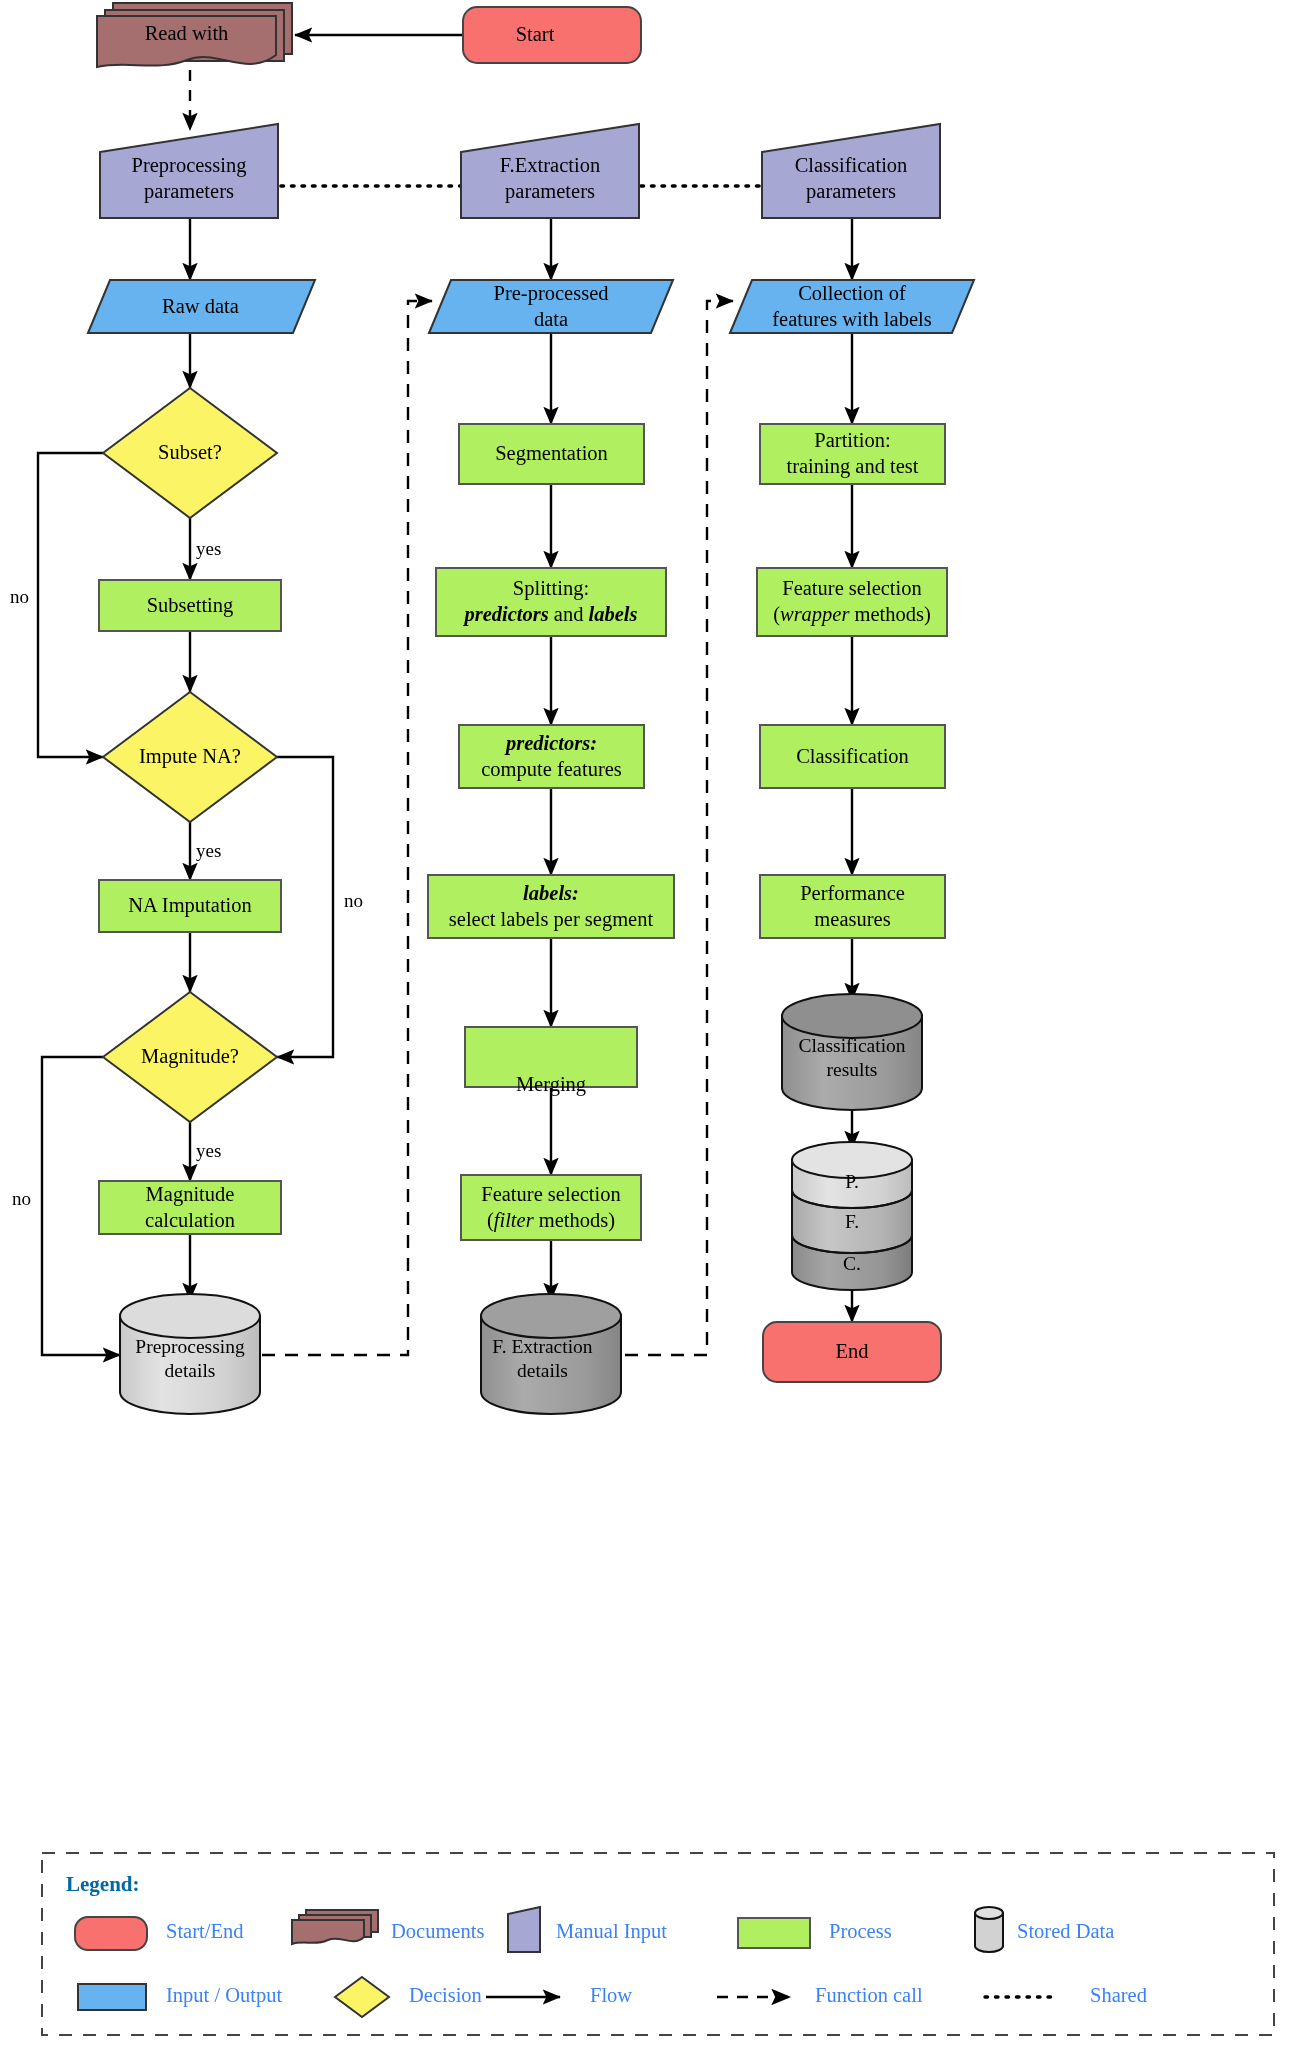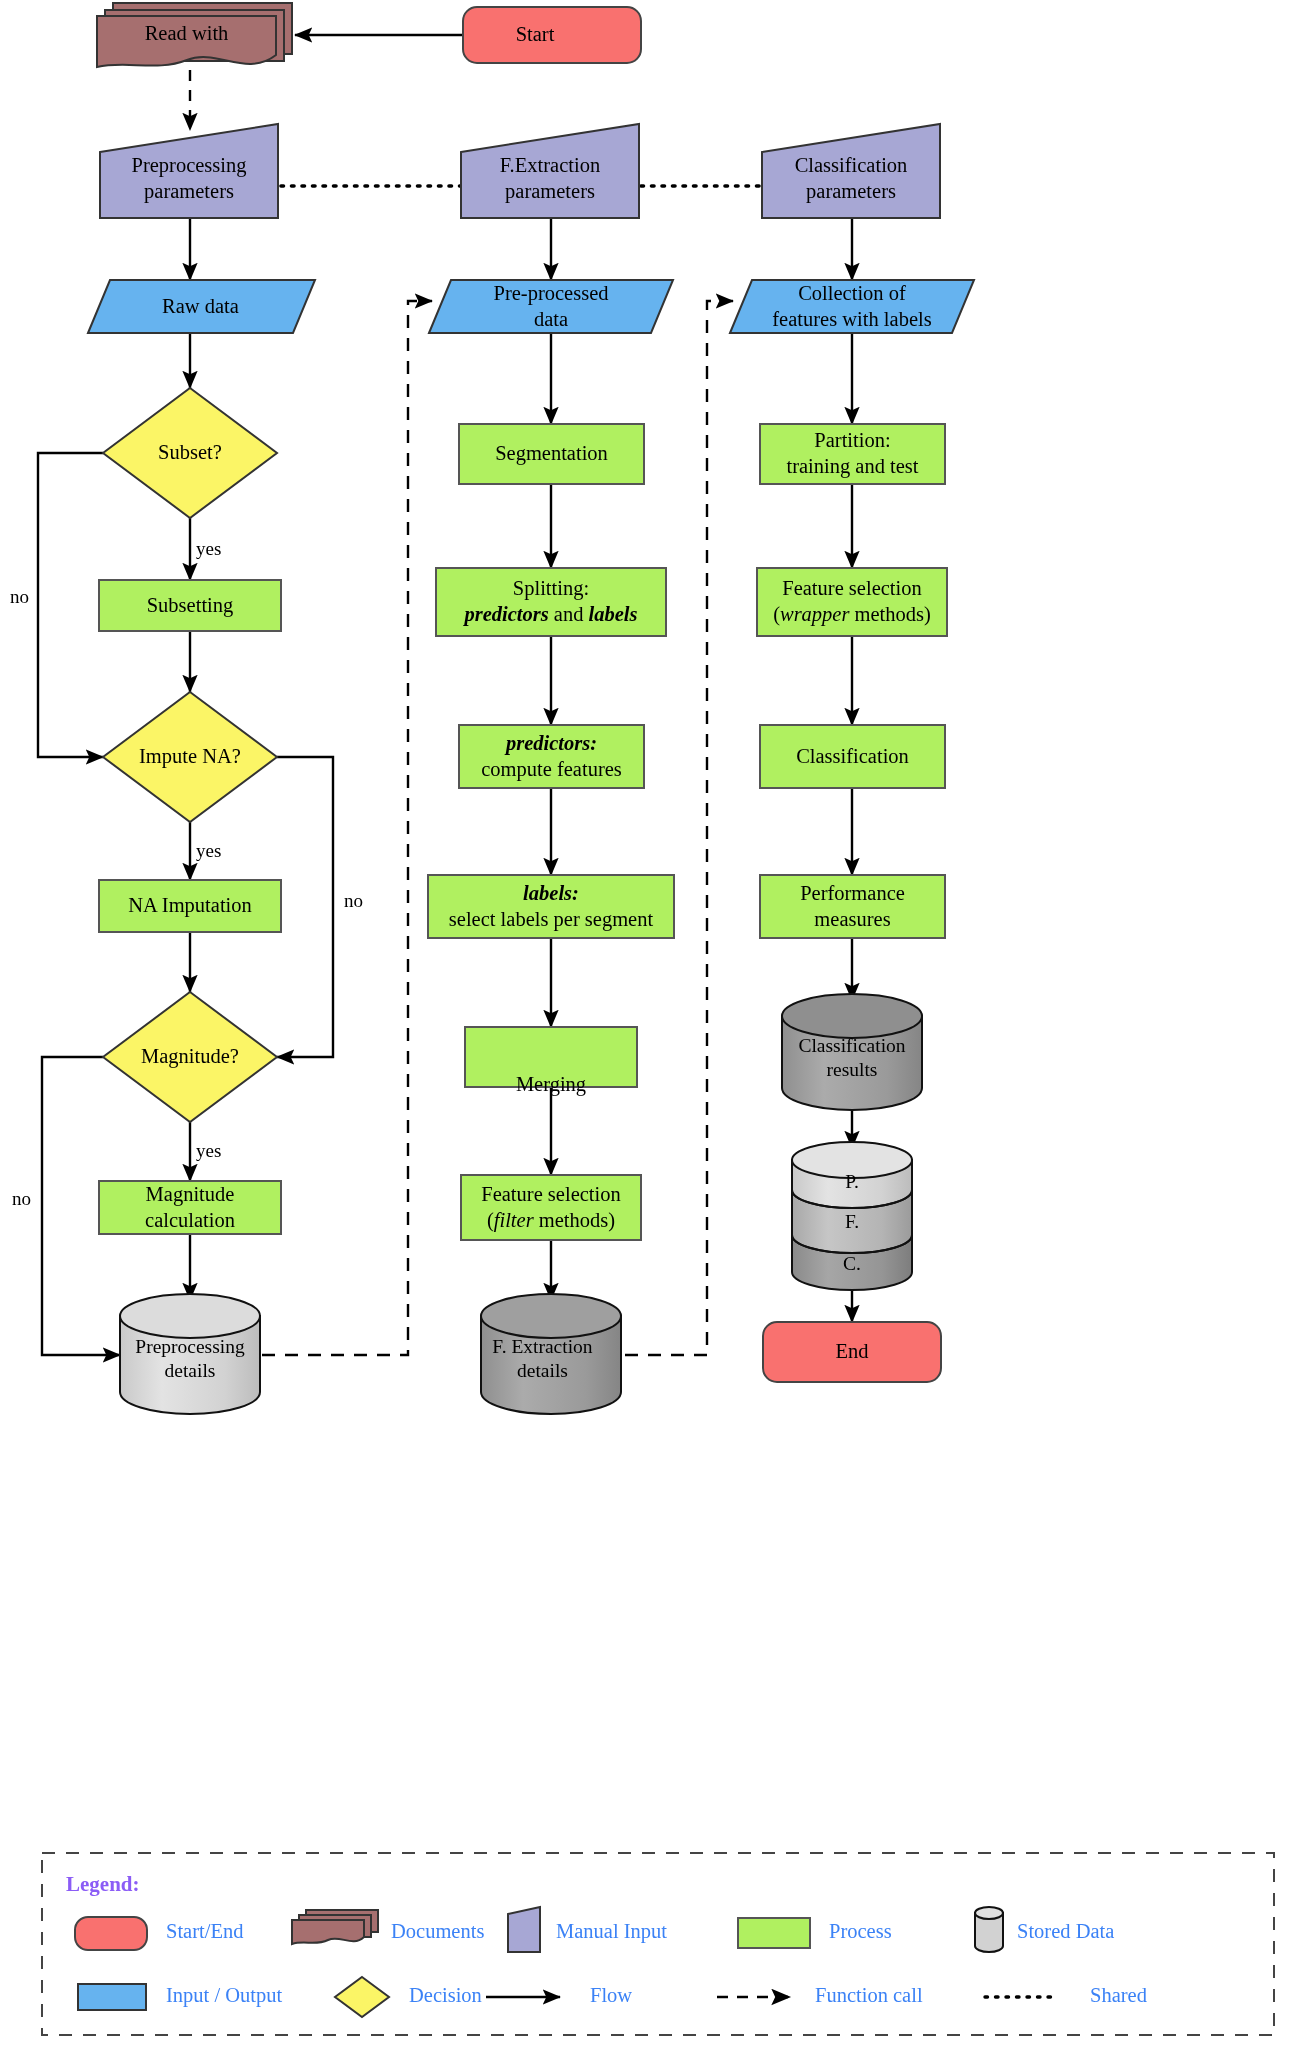--- a/index.html
+++ b/index.html
@@ -15,21 +15,21 @@
     line-height:1.25;
     pointer-events:none;
     white-space:pre-line;
   }
   .fs20{font-size:20.5px;}
   .fs19{font-size:19.5px;}
   .edgeLabel{
     position:absolute;font-family:"Liberation Serif",serif;font-size:19px;color:#000;
   }
   .legendText{position:absolute;font-family:"Liberation Serif",serif;font-size:20.5px;color:#3b82f6;}
-  .legendTitle{position:absolute;font-family:"Liberation Serif",serif;font-size:21px;font-weight:bold;color:#8b5cf6;}
+  .legendTitle{position:absolute;font-family:"Liberation Serif",serif;font-size:21px;font-weight:bold;color:#0369a1;}
   b,i{font-family:"Liberation Serif",serif;}
 </style>
 </head>
 <body>
 
 <div id="stage">
 
 <svg width="1316" height="2050" viewBox="0 0 1316 2050">
   <defs>
     <marker id="arrow" markerWidth="9" markerHeight="9" refX="7.2" refY="3.2" orient="auto" markerUnits="strokeWidth">

